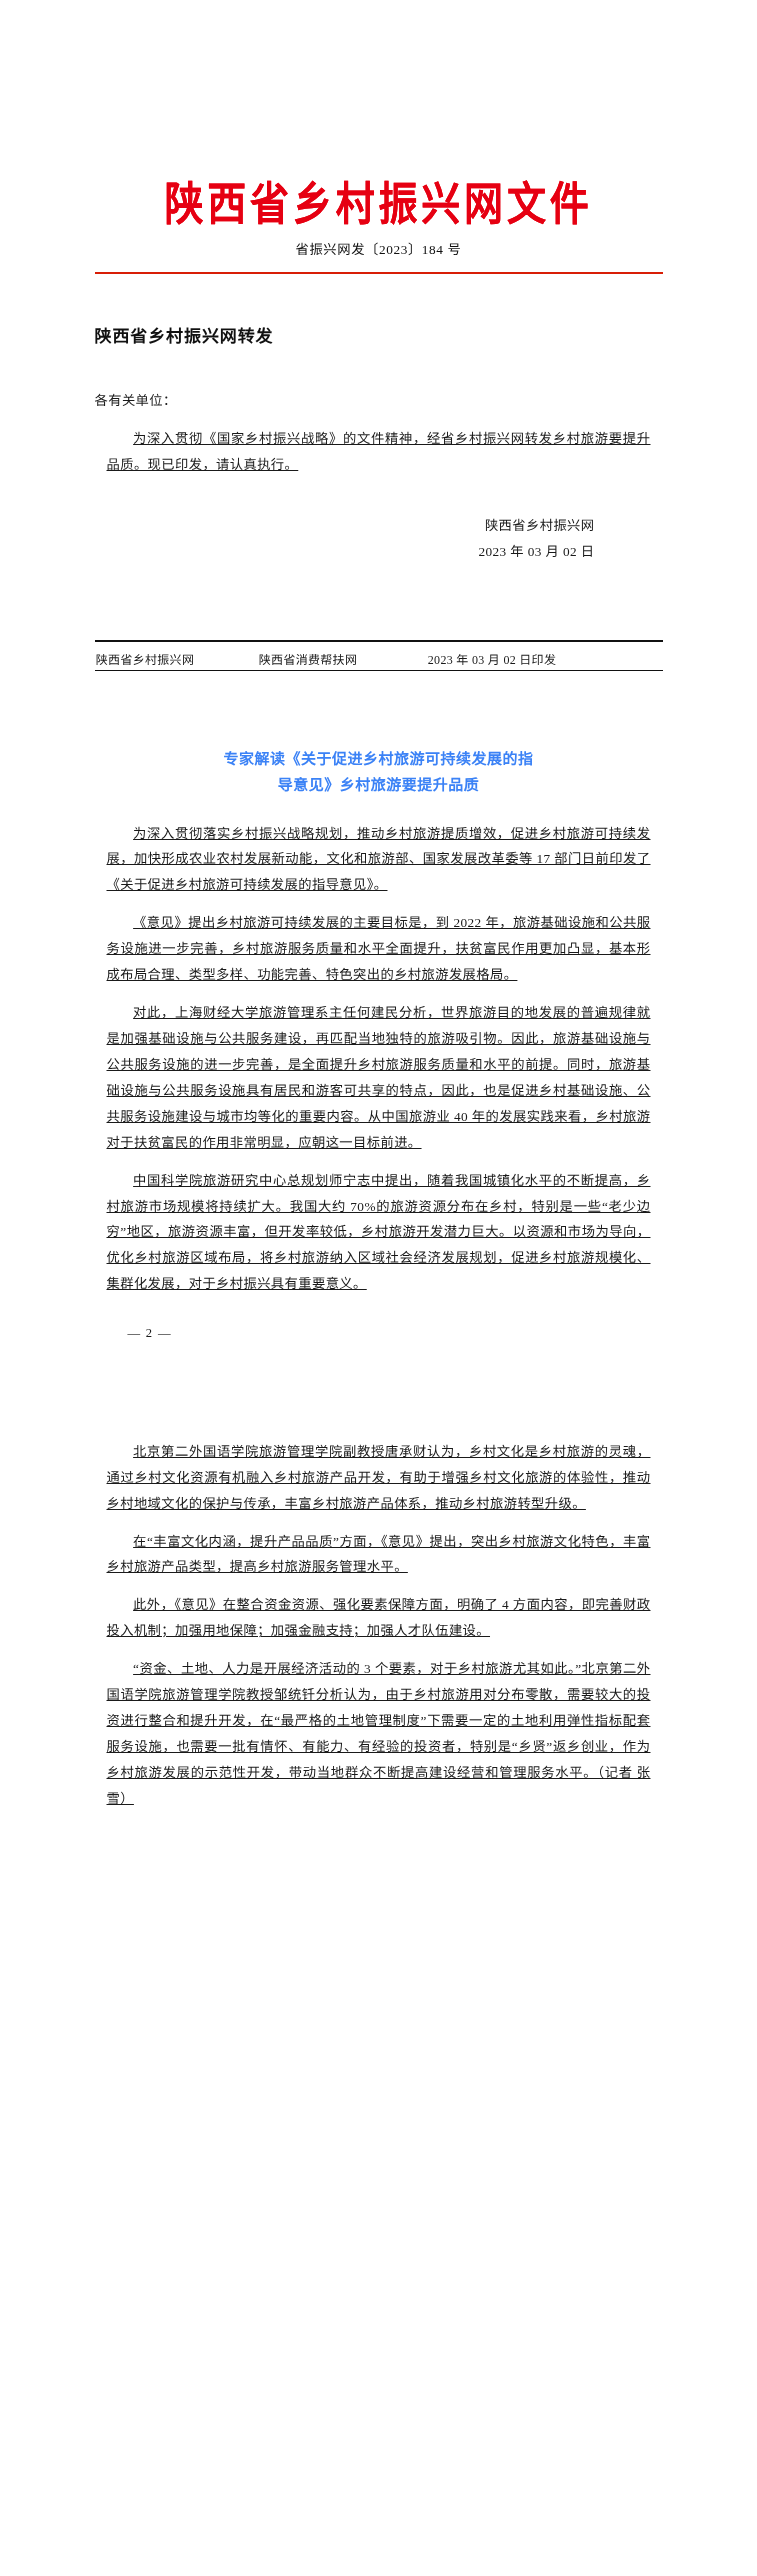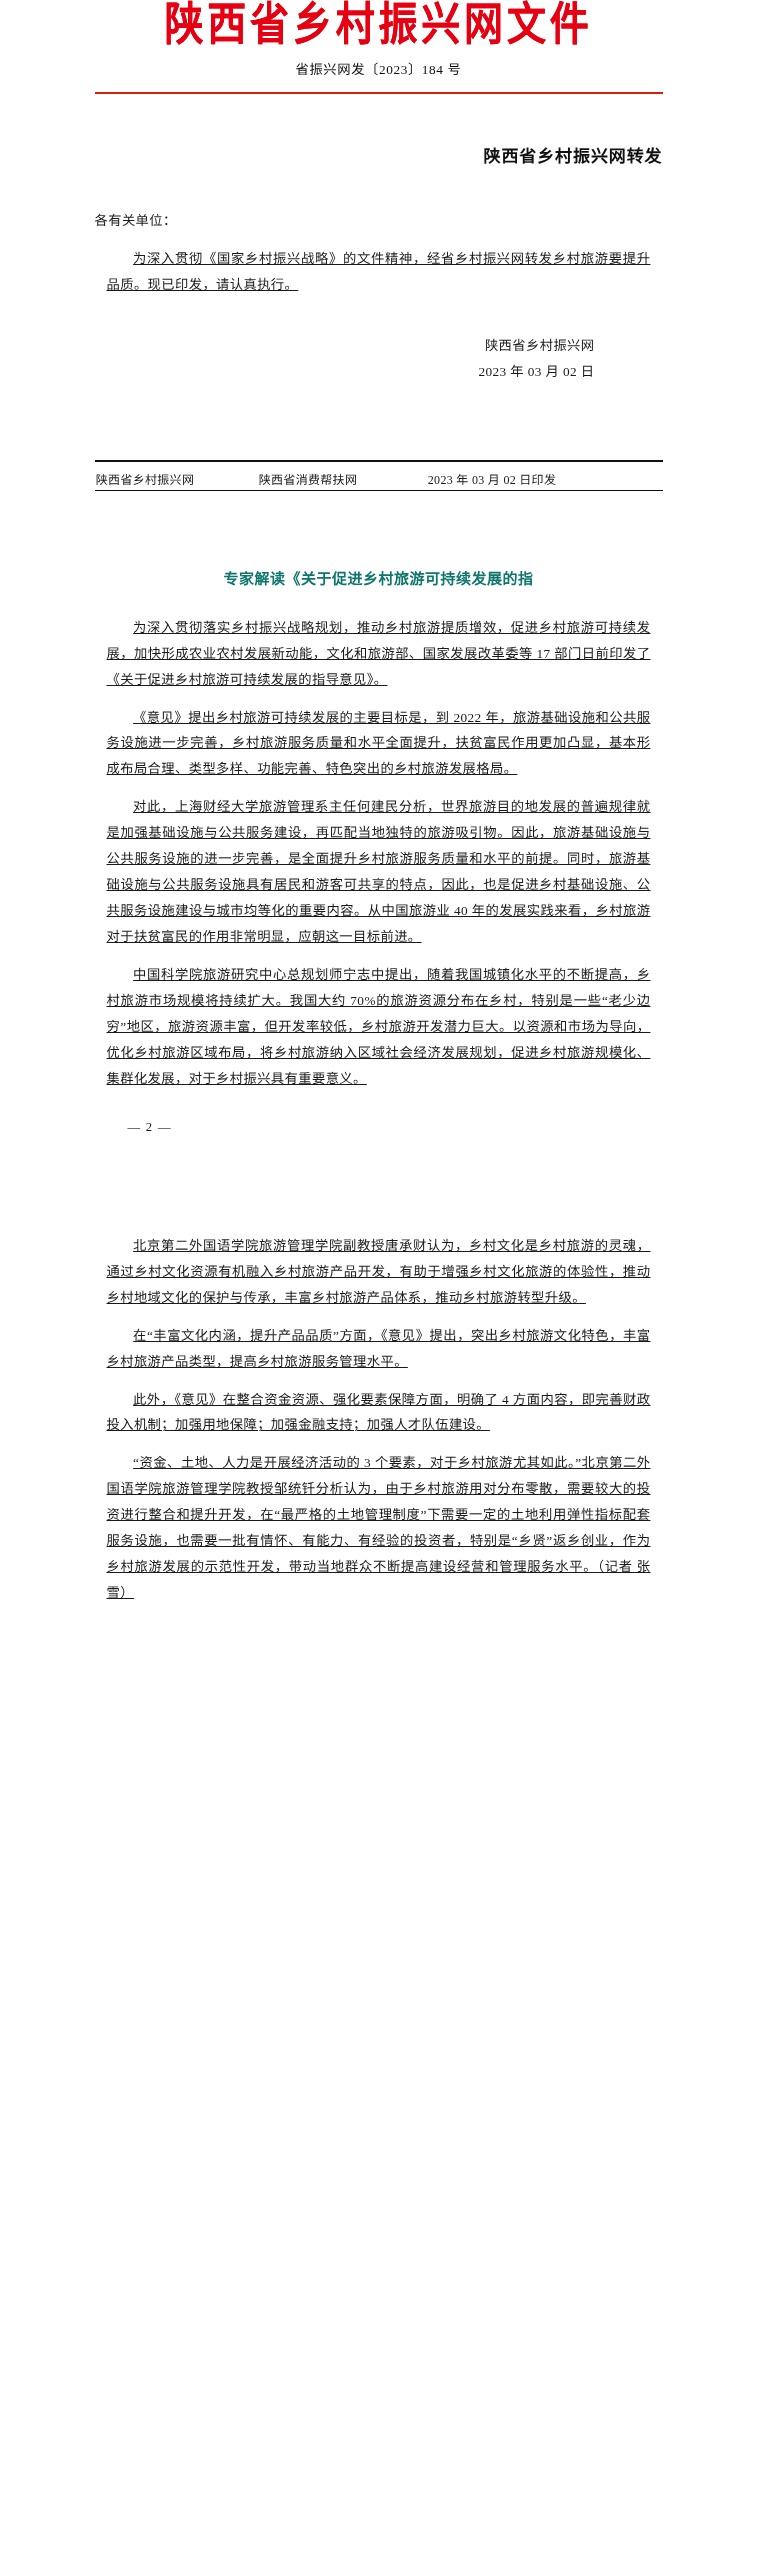--- a/index.html
+++ b/index.html
@@ -23,20 +23,21 @@
     padding: 0;
   }
   .sheet {
     width: 568px;
     margin: 0 auto;
     position: relative;
   }
 
   
   .masthead {
+    padding-top: 180px;
     text-align: center;
   }
   .masthead-title {
     color: #e60012;
     font-family: "Liberation Serif", "DejaVu Serif", serif;
     font-weight: bold;
     font-size: 39px;
     letter-spacing: 3.8px;
     line-height: 1.1;
     white-space: nowrap;
@@ -56,21 +57,21 @@
   .red-rule {
     margin: 14px auto 0 auto;
     width: 568px;
     height: 1.9px;
     background: #d81e06;
   }
 
   
   .doc-title {
     margin-top: 49px;
-    text-align: right;
+    text-align: left;
     font-weight: bold;
     font-size: 17px;
     line-height: 1.65;
     letter-spacing: 0.9px;
     color: #111;
   }
   .doc-title .line { display: block; }
 
   
   .salutation {
@@ -129,21 +130,21 @@
   
   .article {
     margin-top: 76px;
   }
   .article-title {
     text-align: center;
     font-weight: bold;
     font-size: 15px;
     line-height: 1.72;
     letter-spacing: 0.5px;
-    color: #0f766e;
+    color: #3b82f6;
     padding: 0 15px;
   }
   .article-title .line { display: block; }
   .article-body {
     margin-top: 21.5px;
   }
 
   .page-marker {
     margin-top: 29px;
     font-size: 12.6px;
@@ -187,20 +188,21 @@
         <span class="cell-a">陕西省乡村振兴网</span>
         <span class="cell-b">陕西省消费帮扶网</span>
         <span class="cell-c">2023 年 03 月 02 日印发</span>
       </div>
       <div class="hr-thin"></div>
     </div>
 
     <div class="article">
       <div class="article-title">
         <span class="line">专家解读《关于促进乡村旅游可持续发展的指</span>
+        <span class="line">导意见》乡村旅游要提升品质</span>
       </div>
 
       <div class="article-body">
         <p class="body-p">为深入贯彻落实乡村振兴战略规划，推动乡村旅游提质增效，促进乡村旅游可持续发展，加快形成农业农村发展新动能，文化和旅游部、国家发展改革委等 17 部门日前印发了《关于促进乡村旅游可持续发展的指导意见》。</p>
         <p class="body-p">《意见》提出乡村旅游可持续发展的主要目标是，到 2022 年，旅游基础设施和公共服务设施进一步完善，乡村旅游服务质量和水平全面提升，扶贫富民作用更加凸显，基本形成布局合理、类型多样、功能完善、特色突出的乡村旅游发展格局。</p>
         <p class="body-p">对此，上海财经大学旅游管理系主任何建民分析，世界旅游目的地发展的普遍规律就是加强基础设施与公共服务建设，再匹配当地独特的旅游吸引物。因此，旅游基础设施与公共服务设施的进一步完善，是全面提升乡村旅游服务质量和水平的前提。同时，旅游基础设施与公共服务设施具有居民和游客可共享的特点，因此，也是促进乡村基础设施、公共服务设施建设与城市均等化的重要内容。从中国旅游业 40 年的发展实践来看，乡村旅游对于扶贫富民的作用非常明显，应朝这一目标前进。</p>
         <p class="body-p">中国科学院旅游研究中心总规划师宁志中提出，随着我国城镇化水平的不断提高，乡村旅游市场规模将持续扩大。我国大约 70%的旅游资源分布在乡村，特别是一些“老少边穷”地区，旅游资源丰富，但开发率较低，乡村旅游开发潜力巨大。以资源和市场为导向，优化乡村旅游区域布局，将乡村旅游纳入区域社会经济发展规划，促进乡村旅游规模化、集群化发展，对于乡村振兴具有重要意义。</p>
       </div>
 
       <div class="page-marker">— 2 —</div>

